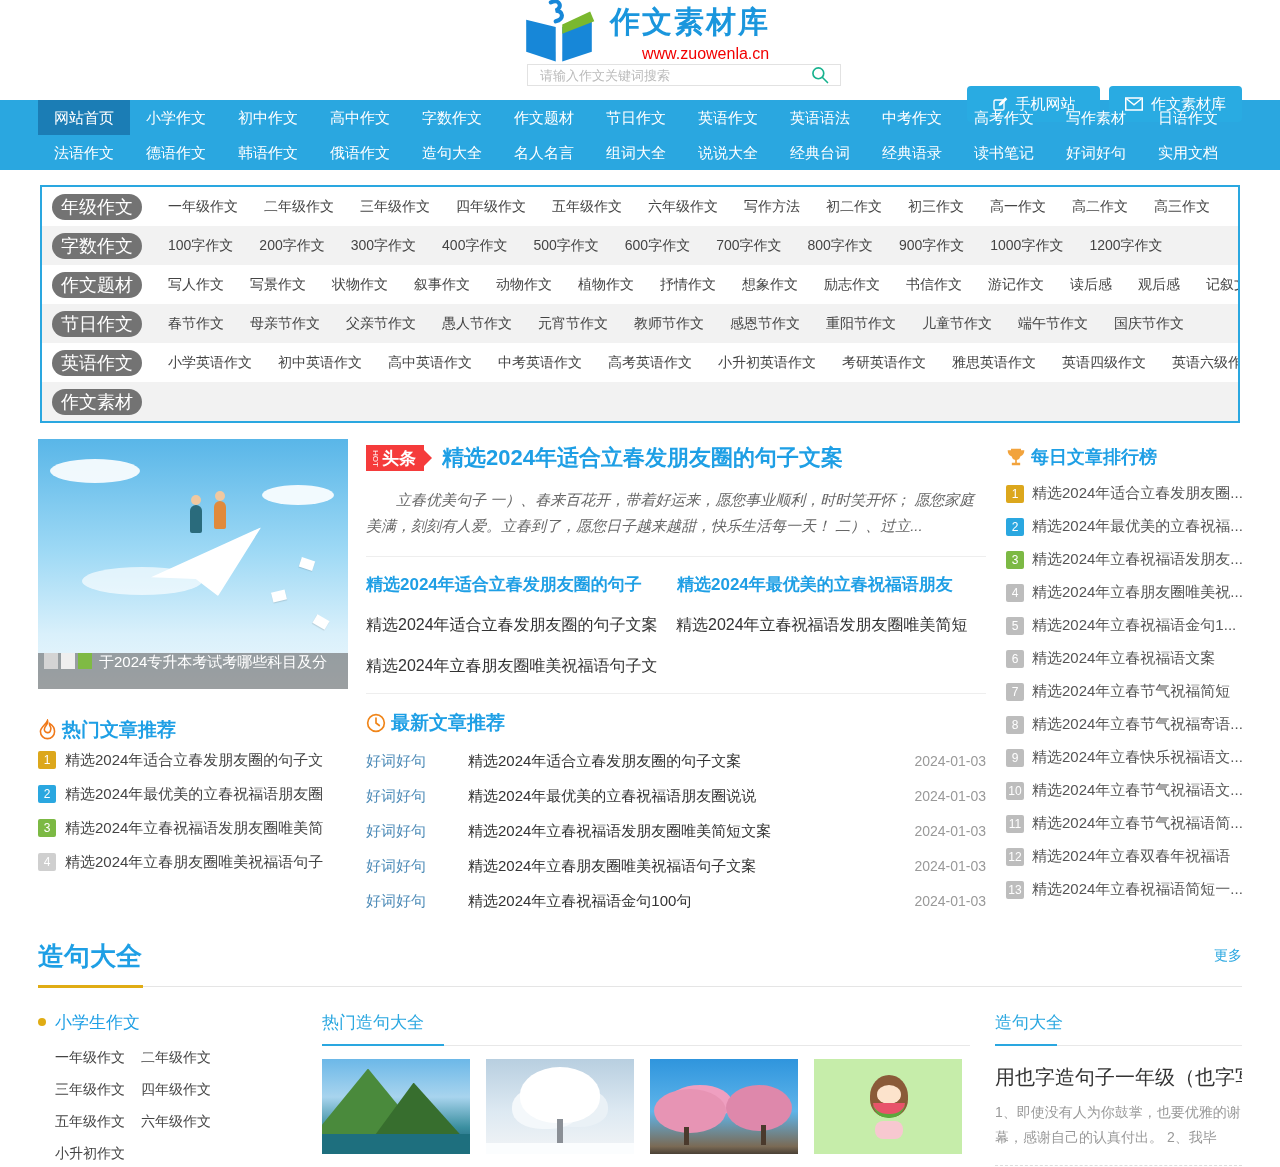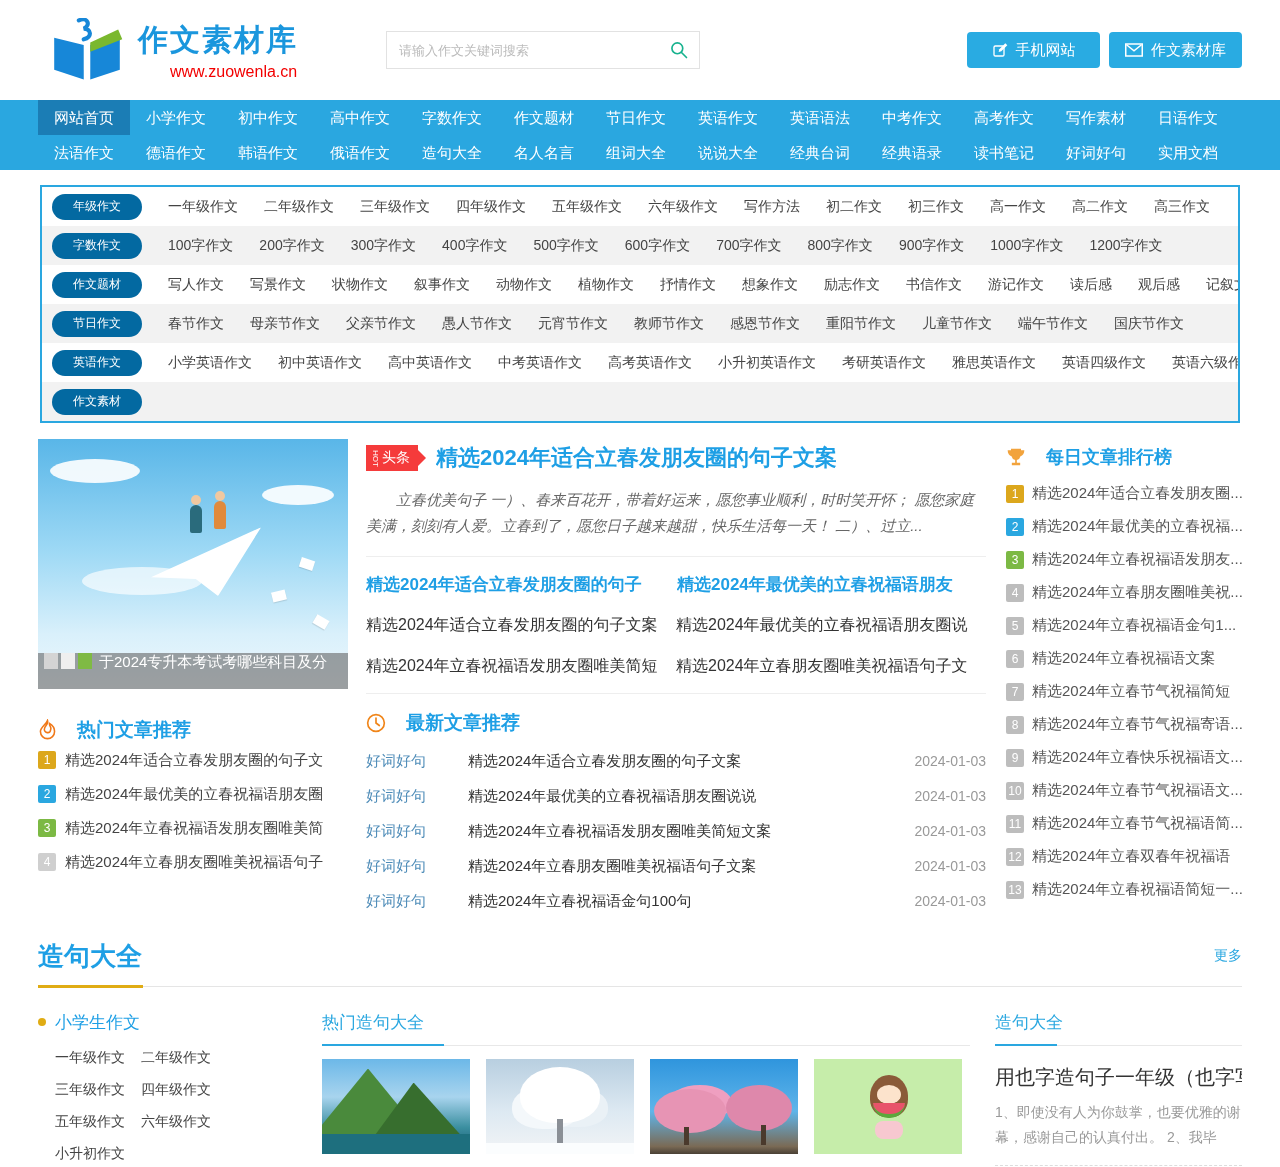--- a/index.html
+++ b/index.html
@@ -2,21 +2,21 @@
 <html><head>
 <meta charset="utf-8">
 <style>
   * { margin:0; padding:0; box-sizing:border-box; }
   html,body { width:1280px; height:1167px; overflow:hidden; background:#fff;
     font-family:"Liberation Sans","DejaVu Sans",sans-serif; }
   a { text-decoration:none; cursor:pointer; }
   .container { width:1204px; margin:0 auto; }
 
   
-  .header { height:100px; display:flex; align-items:center; }
+  .header { height:100px; display:flex; align-items:center;flex-direction:column; }
   .logo { display:flex; align-items:center; margin-left:8px; }
   .logo-text { margin-left:10px; }
   .logo-title { font-size:30px; font-weight:bold; color:#1a96dd; letter-spacing:2px; }
   .logo-url { font-size:16px; color:#f20000; margin-top:2px;margin-left:32px; }
   .search { margin-left:88px; width:314px; height:38px; border:1px solid #e2e2e2; display:flex; align-items:center; }
   .search input { flex:1; border:none; outline:none; font-size:13px; padding:0 12px; color:#333;
     font-family:"Liberation Sans","DejaVu Sans",sans-serif; }
   .search input::placeholder { color:#bbb; }
   .search-btn { border:none; background:transparent; padding:0 10px 0 0; cursor:pointer; display:flex; align-items:center; }
   .header-actions { margin-left:auto; display:flex; gap:9px; }
@@ -26,21 +26,21 @@
   
   .nav { background:#2aa7e0; }
   .nav-row { width:1204px; margin:0 auto; height:35px; display:flex; align-items:center; }
   .nav-item { color:#fff; font-size:15px; padding:0 16px; height:35px; line-height:35px; white-space:nowrap; }
   .nav-row.row1 .nav-item:nth-of-type(1) { background:#1b7db5; }
 
   
   .cats { width:1200px; margin:15px auto 0; border:2px solid #2aa7e0; }
   .cat-row { height:39px; display:flex; align-items:center; padding-left:10px; background:#fff; }
   .cat-row:nth-child(even) { background:#f2f2f2; }
-  .pill { flex:none; width:90px; height:26px; border-radius:13px; background:#0369a1; color:#fff; font-size:12px;
+  .pill { flex:none; width:90px; height:26px; border-radius:13px; background:#737373; color:#fff; font-size:18px;
     display:flex; align-items:center; justify-content:center; margin-right:26px; }
   .cat-links { display:flex; align-items:center; overflow:hidden; white-space:nowrap; }
   .cat-link { color:#444; font-size:14px; margin-right:26px; }
 
   
   .main { width:1204px; margin:16px auto 0; display:flex; }
   .col-left { width:310px; flex:none; }
   .slider { position:relative; width:310px; height:250px; overflow:hidden; }
   .sky { position:absolute; inset:0; background:linear-gradient(180deg,#59b6e8 0%,#9ed9f5 45%,#d9f0fb 78%,#eef8fd 100%); }
   .cl { position:absolute; background:#fff; border-radius:50%; opacity:.9; }
@@ -56,38 +56,38 @@
   .pp { position:absolute; width:14px; height:10px; background:#fff; box-shadow:0 1px 1px rgba(0,0,0,.12); }
   .pp1 { right:34px; top:120px; transform:rotate(18deg); }
   .pp2 { right:62px; top:152px; transform:rotate(-14deg); }
   .pp3 { right:20px; top:178px; transform:rotate(30deg); }
   .slider-caption { position:absolute; left:0; right:0; bottom:0; height:36px; background:rgba(100,100,100,.6);
     display:flex; align-items:flex-start; padding:0 6px; }
   .ind { flex:none; width:14px; height:16px; margin-right:3px; }
   .ind1 { background:#d4d4d4; } .ind2 { background:#efefef; } .ind3 { background:#7fba44; }
   .cap-text { color:#fff; font-size:15px; margin-left:4px; white-space:nowrap; overflow:hidden; }
 
-  .side-head { display:flex; align-items:center; gap:20px; margin-top:28px; }
+  .side-head { display:flex; align-items:center; gap:5px; margin-top:28px; }
   .side-head .txt { color:#1e9fe5; font-size:19px; font-weight:bold; }
   .hot-item { display:flex; align-items:center; height:34px; }
   .badge { flex:none; width:18px; height:18px; border-radius:2px; background:#bdbdbd; color:#fff; font-size:12px;
     display:flex; align-items:center; justify-content:center; }
   .hot-item:nth-of-type(1) .badge { background:#dca71c; }
   .hot-item:nth-of-type(2) .badge { background:#2aa7e0; }
   .hot-item:nth-of-type(3) .badge { background:#7cb944; }
   .hot-item:nth-of-type(4) .badge { background:#cfcfcf; }
   .hot-title { color:#444; font-size:15px; margin-left:9px; white-space:nowrap; overflow:hidden; }
 
   .col-mid { width:620px; flex:none; margin-left:18px; }
   .headline-row { display:flex; align-items:center; margin-top:4px; }
   .hot-badge { position:relative; flex:none; height:26px; background:#f53b3b; color:#fff;
     display:flex; align-items:center; padding:0 8px 0 5px; }
   .hot-badge::after { content:''; position:absolute; right:-8px; top:5px; border:8px solid transparent; border-left-color:#f53b3b; border-right:0; }
   .hot-vert { writing-mode:vertical-rl; font-size:8px; line-height:1; letter-spacing:0; margin-right:3px; }
-  .hot-zh { font-size:14px; font-weight:normal; }
+  .hot-zh { font-size:17px; font-weight:bold; }
   .headline-title { color:#1e9fe5; font-size:22px; font-weight:bold; margin-left:18px; white-space:nowrap; overflow:hidden; }
   .excerpt { color:#666; font-size:15px; line-height:1.75; margin-top:14px; text-indent:2em;font-style:italic; }
   .divider { border-bottom:1px solid:#eee; border-bottom:1px solid #eee; margin:16px 0; }
   .featured-links { display:grid; grid-template-columns:1fr 1fr; column-gap:2px; }
   .featured-link { color:#1e9fe5; font-size:17px; font-weight:bold; white-space:nowrap; overflow:hidden; }
   .sub-links { display:grid; grid-template-columns:1fr 1fr; row-gap:20px; margin-top:19px; }
   .sub-link { color:#333; font-size:16px; white-space:nowrap; overflow:hidden; }
   .latest-item { display:flex; align-items:center; height:35px; }
   .latest-cat { flex:none; width:102px; color:#4e8cb8; font-size:15px; }
   .latest-title { flex:1; color:#333; font-size:15px; white-space:nowrap; overflow:hidden; }
@@ -381,21 +381,20 @@
     <p class="excerpt">立春优美句子 一）、春来百花开，带着好运来，愿您事业顺利，时时笑开怀； 愿您家庭美满，刻刻有人爱。立春到了，愿您日子越来越甜，快乐生活每一天！ 二）、过立...</p>
     <div class="divider"></div>
     <div class="featured-links">
 
     <a class="featured-link">精选2024年适合立春发朋友圈的句子</a>
         <a class="featured-link">精选2024年最优美的立春祝福语朋友</a>
       </div>
     <div class="sub-links">
 
     <a class="sub-link">精选2024年适合立春发朋友圈的句子文案</a>
-        <a class="sub-link">精选2024年最优美的立春祝福语朋友圈说</a>
         <a class="sub-link">精选2024年立春祝福语发朋友圈唯美简短</a>
         <a class="sub-link">精选2024年立春朋友圈唯美祝福语句子文</a>
       </div>
     <div class="divider"></div>
     <div class="side-head" style="margin-top:4px">
       <svg width="20" height="20" viewBox="0 0 24 24">
         <circle cx="12" cy="12" r="10" fill="none" stroke="#f08519" stroke-width="2"></circle>
         <path d="M12 6v6l4 3" fill="none" stroke="#f08519" stroke-width="2" stroke-linecap="round"></path>
       </svg>
       <span class="txt">最新文章推荐</span>

